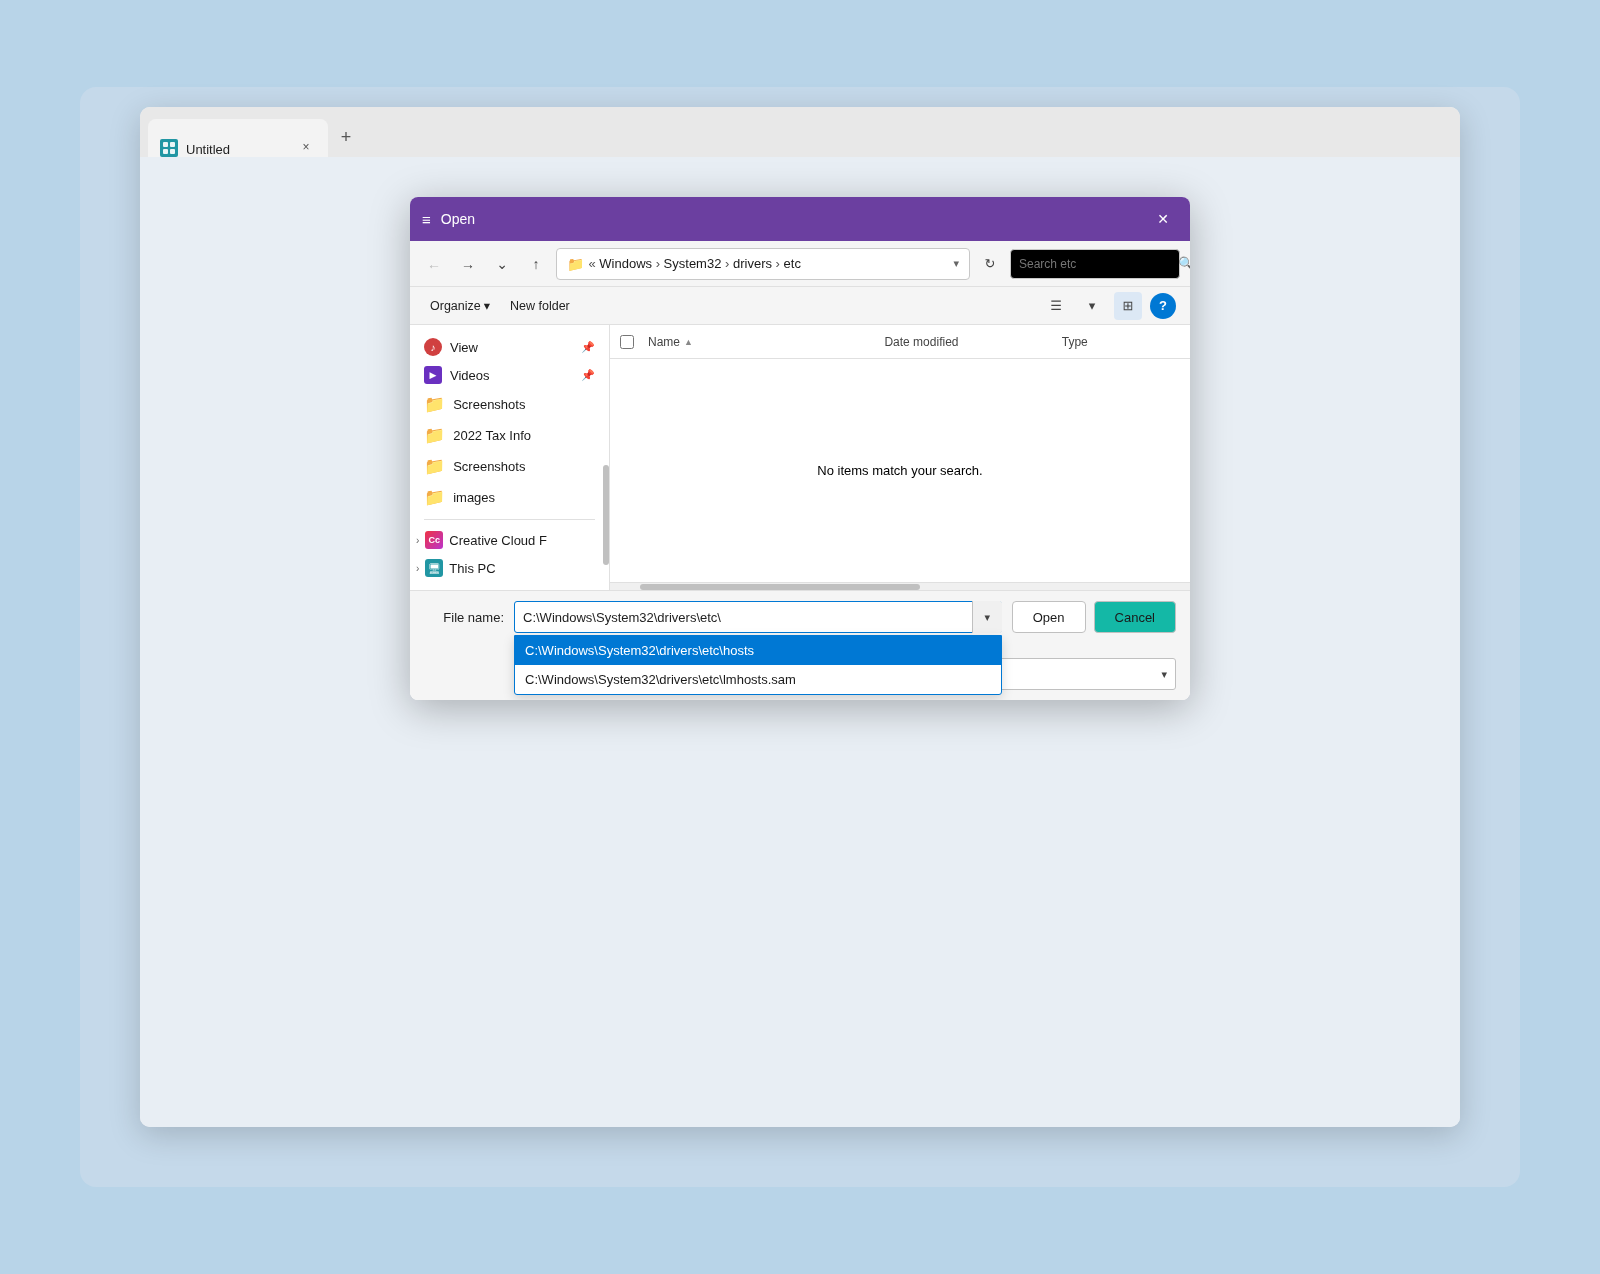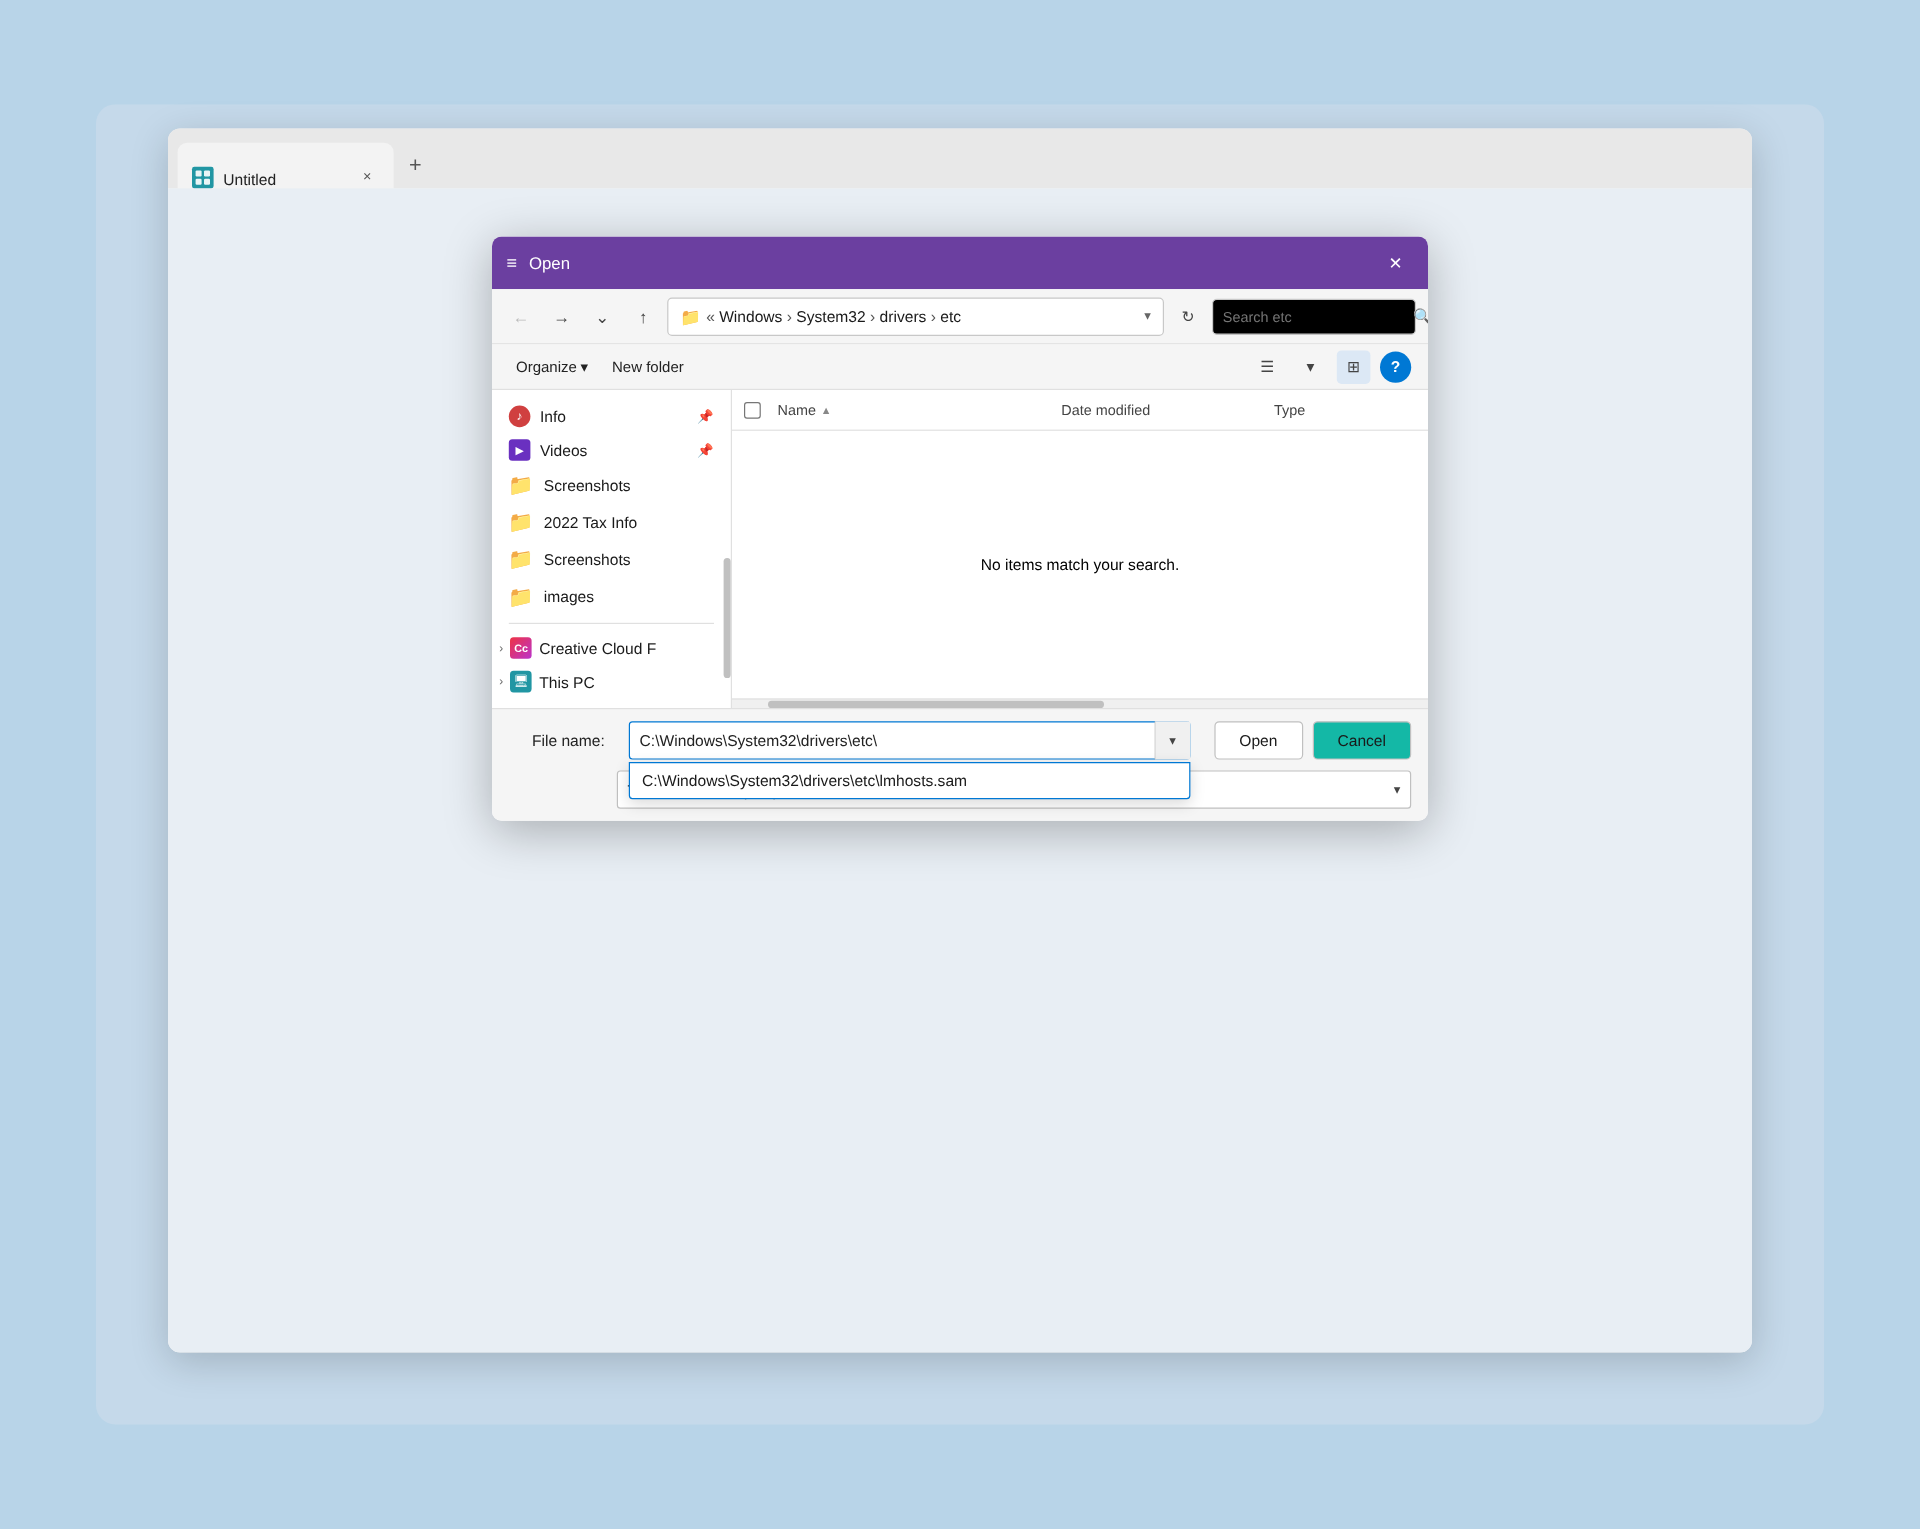--- a/index.html
+++ b/index.html
@@ -400,22 +400,22 @@
     }
     
     .dialog-bottom {
       border-top: 1px solid #e0e0e0;
       background: #f5f5f5;
       padding: 10px 14px;
     }
     .filename-row {
       display: flex;
       align-items: center;
-      gap: 20px;
-      margin-bottom: 9px;
+      gap: 10px;
+      margin-bottom: 25px;
     }
     .filename-label {
       font-size: 13px;
       color: #222;
       width: 80px;
       text-align: right;
       flex-shrink: 0;
     }
     .filename-input-wrapper {
       position: relative;
@@ -580,21 +580,21 @@
             <div class="help-btn">?</div>
           </div>
 
           <div class="dialog-body">
 
             <div class="dialog-sidebar">
               <div class="sidebar-item pinned">
                 <span style="width:18px;height:18px;border-radius:50%;background:#d04040;display:flex;align-items:center;justify-content:center;flex-shrink:0;">
                   <span style="color:white;font-size:10px;">♪</span>
                 </span>
-                <span>Info</span>
+                <span>View</span>
                 <span style="flex:1"></span>
                 <span class="pin-icon" style="color:#666;font-size:11px;">📌</span>
               </div>
               <div class="sidebar-item pinned">
                 <span style="width:18px;height:18px;border-radius:3px;background:#6a30c0;display:flex;align-items:center;justify-content:center;flex-shrink:0;">
                   <span style="color:white;font-size:9px;">▶</span>
                 </span>
                 <span>Videos</span>
                 <span style="flex:1"></span>
                 <span class="pin-icon" style="color:#666;font-size:11px;">📌</span>
@@ -655,20 +655,21 @@
           </div>
 
           <div class="dialog-bottom">
             <div class="filename-row">
               <span class="filename-label">File name:</span>
               <div class="filename-input-wrapper">
                 <input class="filename-input" type="text" value="C:\Windows\System32\drivers\etc\" style="">
                 <div class="filename-dropdown-arrow">▾</div>
                 
                 <div class="autocomplete-dropdown">
+                  <div class="autocomplete-item selected">C:\Windows\System32\drivers\etc\hosts</div>
                   <div class="autocomplete-item">C:\Windows\System32\drivers\etc\lmhosts.sam</div>
 
                 </div>
               </div>
               <div class="action-buttons">
                 <button class="btn-open">Open</button>
                 <button class="btn-cancel">Cancel</button>
               </div>
             </div>
             <div class="filetype-row">

